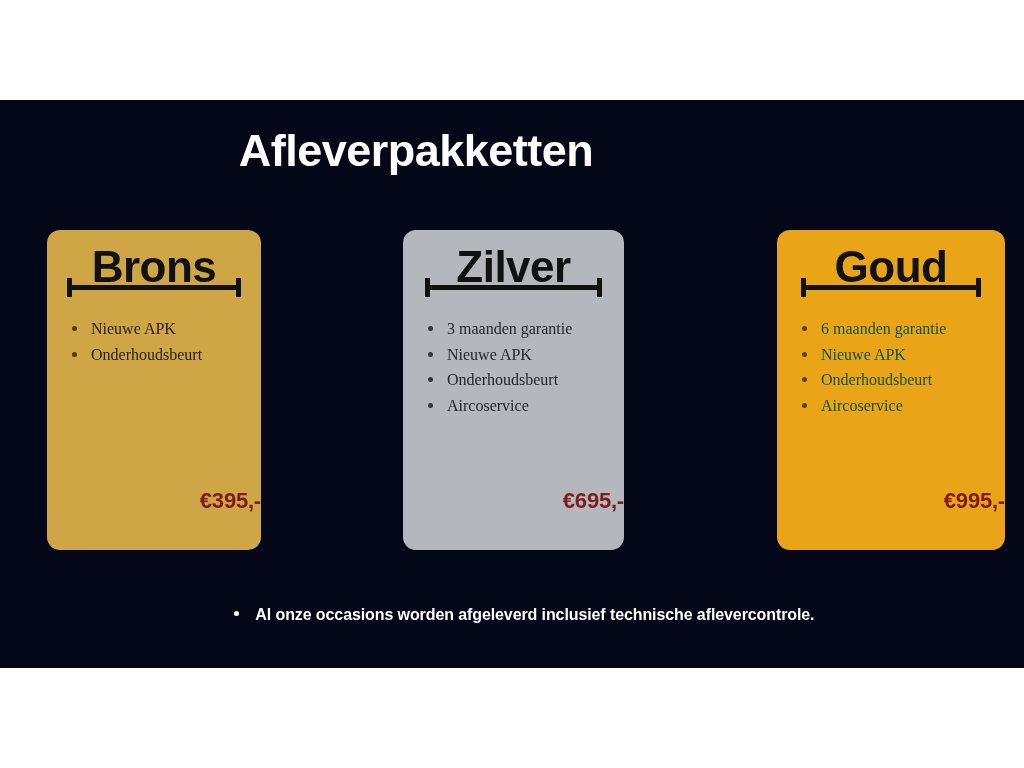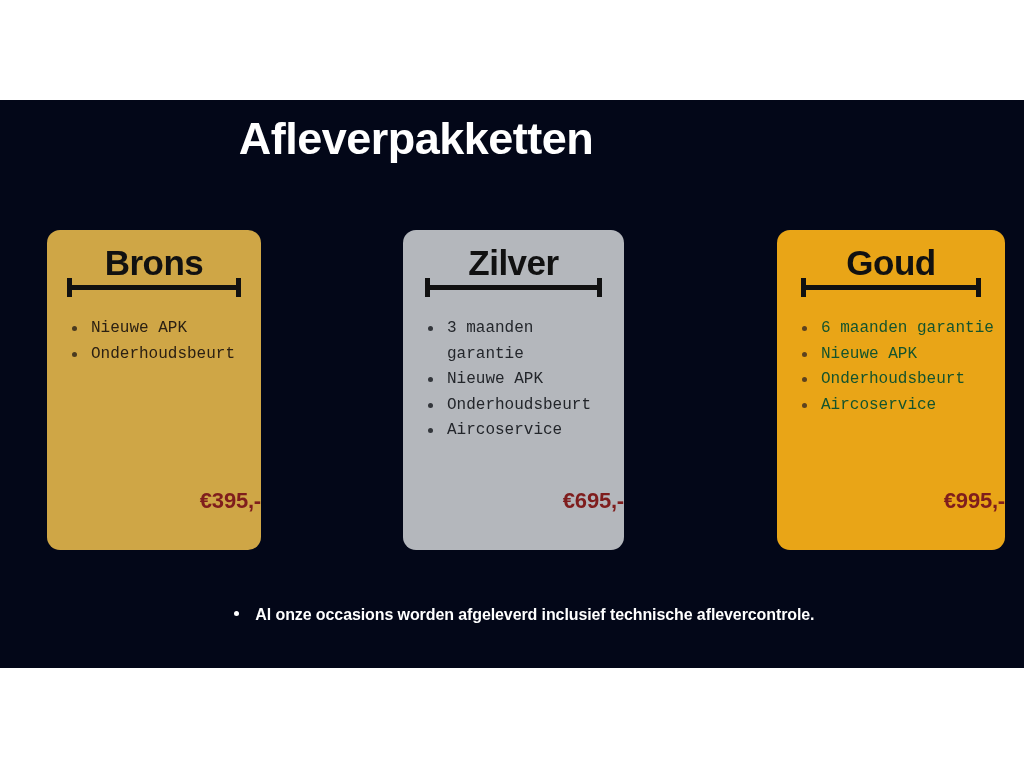--- a/index.html
+++ b/index.html
@@ -25,21 +25,21 @@
     left: 0;
     top: 100px;
     width: 1024px;
     height: 568px;
     background: #030718;
   }
 
   #page-title {
     position: absolute;
     left: 0;
-    top: 116px;
+    top: 128px;
     width: 832px;
     text-align: center;
     color: #ffffff;
     font-family: "Liberation Sans", sans-serif;
     font-size: 45px;
     font-weight: bold;
     letter-spacing: -0.5px;
     line-height: 1;
   }
 
@@ -55,21 +55,21 @@
   #card-brons { left: 47px;  width: 214px; background: #cfa646; }
   #card-zilver{ left: 403px; width: 221px; background: #b4b7bc; padding-left: 8px; }
   #card-goud  { left: 741px; width: 228px; background: #e9a517; margin-left: 36px; }
 
   .card-title {
     position: absolute;
     left: 0;
     top: 15px;
     width: 100%;
     text-align: center;
-    font-size: 35px;
+    font-size: 44px;
     font-weight: bold;
     color: #111111;
     line-height: 1;
     letter-spacing: -0.5px;
     z-index: 2;
   }
 
   
   .divider {
     position: absolute;
@@ -109,21 +109,21 @@
   #card-brons  .feature-list { left: 16px; right: 10px; }
   #card-zilver .feature-list { left: 16px; right: 10px; }
   #card-goud   .feature-list { left: 16px; right: 10px; }
 
   .feature-list li {
     position: relative;
     padding-left: 28px;
     font-size: 16px;
     line-height: 25.5px;
     color: #2b2013;
-    font-family: Liberation Mono, monospace;
+    font-family: Liberation Serif, serif;
   }
   #card-zilver .feature-list li { color: #23262b; }
   #card-goud   .feature-list li { color: #14532d; }
 
   .feature-list li .dot {
     position: absolute;
     left: 9px;
     top: 10px;
     width: 5px;
     height: 5px;

